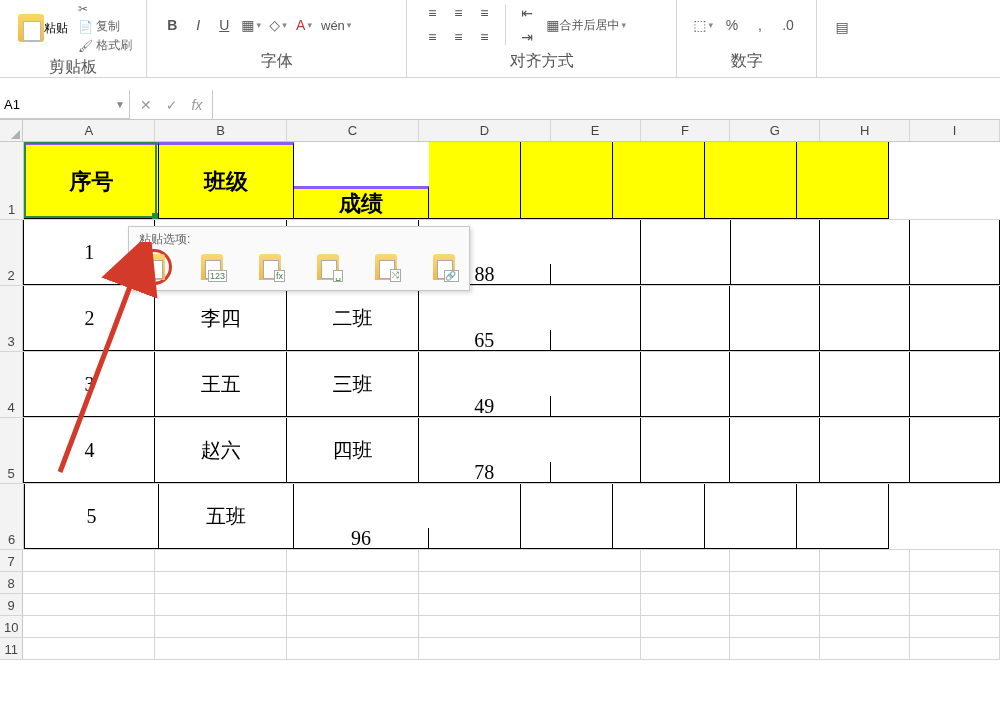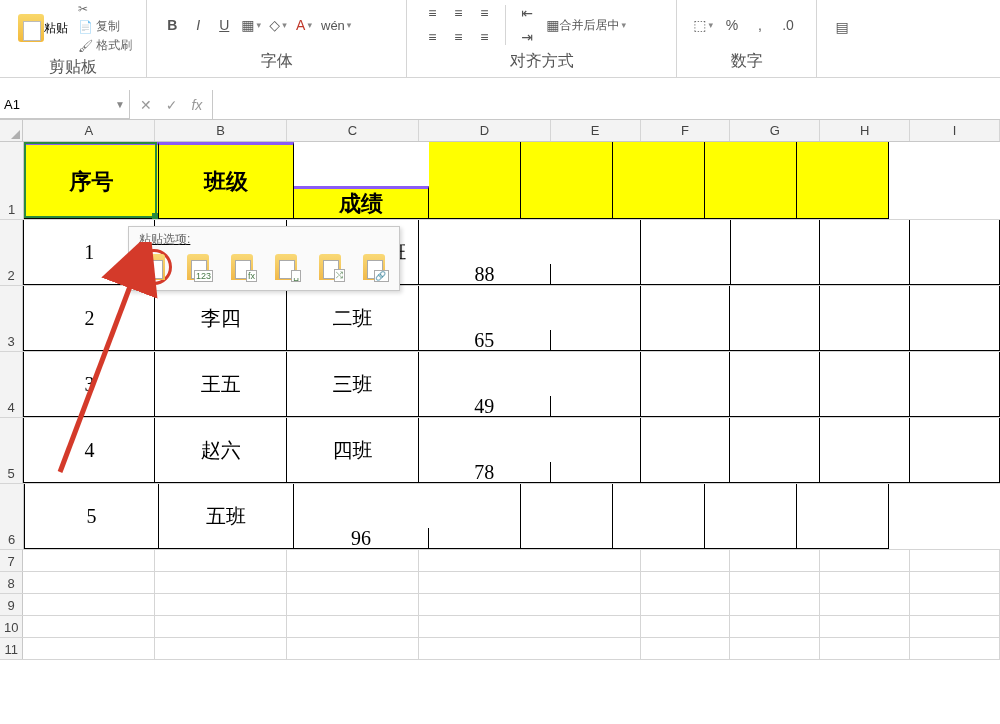--- a/index.html
+++ b/index.html
@@ -54,21 +54,21 @@
 .data-area-left { border-left:1px solid #000; }
 .top-border { border-top:3px solid #8b5cf6; }
 
 
 .active-outline { position:absolute; border:2px solid #2a8a3e; pointer-events:none; }
 .active-handle { position:absolute; width:6px; height:6px; background:#2a8a3e; right:-3px; bottom:-3px; }
 
 
 .paste-popup { position:absolute; background:#fafafa; border:1px solid #c8c8c8; box-shadow:2px 2px 4px rgba(0,0,0,.15); padding:4px 10px 8px 10px; }
 .paste-popup .ttl { font-size:12px; color:#666; margin-bottom:4px; }
-.paste-popup .opts { display:flex; gap:14px; }
+.paste-popup .opts { display:flex; gap:28px; }
 .po { width:30px; height:30px; display:flex; align-items:center; justify-content:center; cursor:pointer; position:relative; }
 .po.sel { outline:3px solid #d43a2a; border-radius:50%; }
 .po-clip { width:22px; height:26px; background:linear-gradient(#f9d977,#f1b94a); border-radius:3px 3px 0 0; position:relative; }
 .po-clip::before { content:''; position:absolute; left:4px; top:6px; width:14px; height:17px; background:#fff; border:1px solid #aaa; }
 .po-badge { position:absolute; right:0; bottom:0; font-size:9px; background:#fff; padding:0 1px; color:#4a7a4a; border:1px solid #aaa; }
 
 
 .arrow-svg { position:absolute; pointer-events:none; }
 </style>
 </head>
@@ -318,21 +318,21 @@
         <div class="cell wide"></div>
         <div class="cell wide"></div>
         <div class="cell wideD"></div>
         <div class="cell narrow"></div>
         <div class="cell narrow"></div>
         <div class="cell narrow"></div>
         <div class="cell narrow"></div>
         <div class="cell narrow"></div>
     </div>
 
-    <div class="paste-popup" style="left:128px; top:84px;text-decoration:underline;">
+    <div class="paste-popup" style="left:128px; top:84px;">
       <div class="ttl">粘贴选项:</div>
       <div class="opts">
         <div class="po sel">
             <div class="po-clip"></div>
           </div>
         <div class="po">
             <div class="po-clip"></div>
             <span class="po-badge">123</span>
           </div>
         <div class="po">

